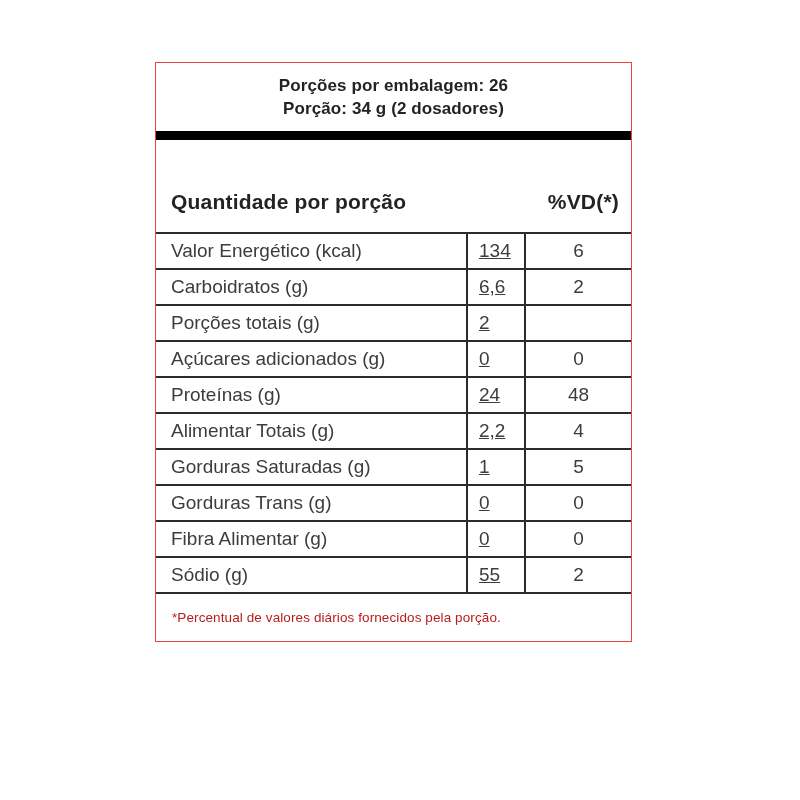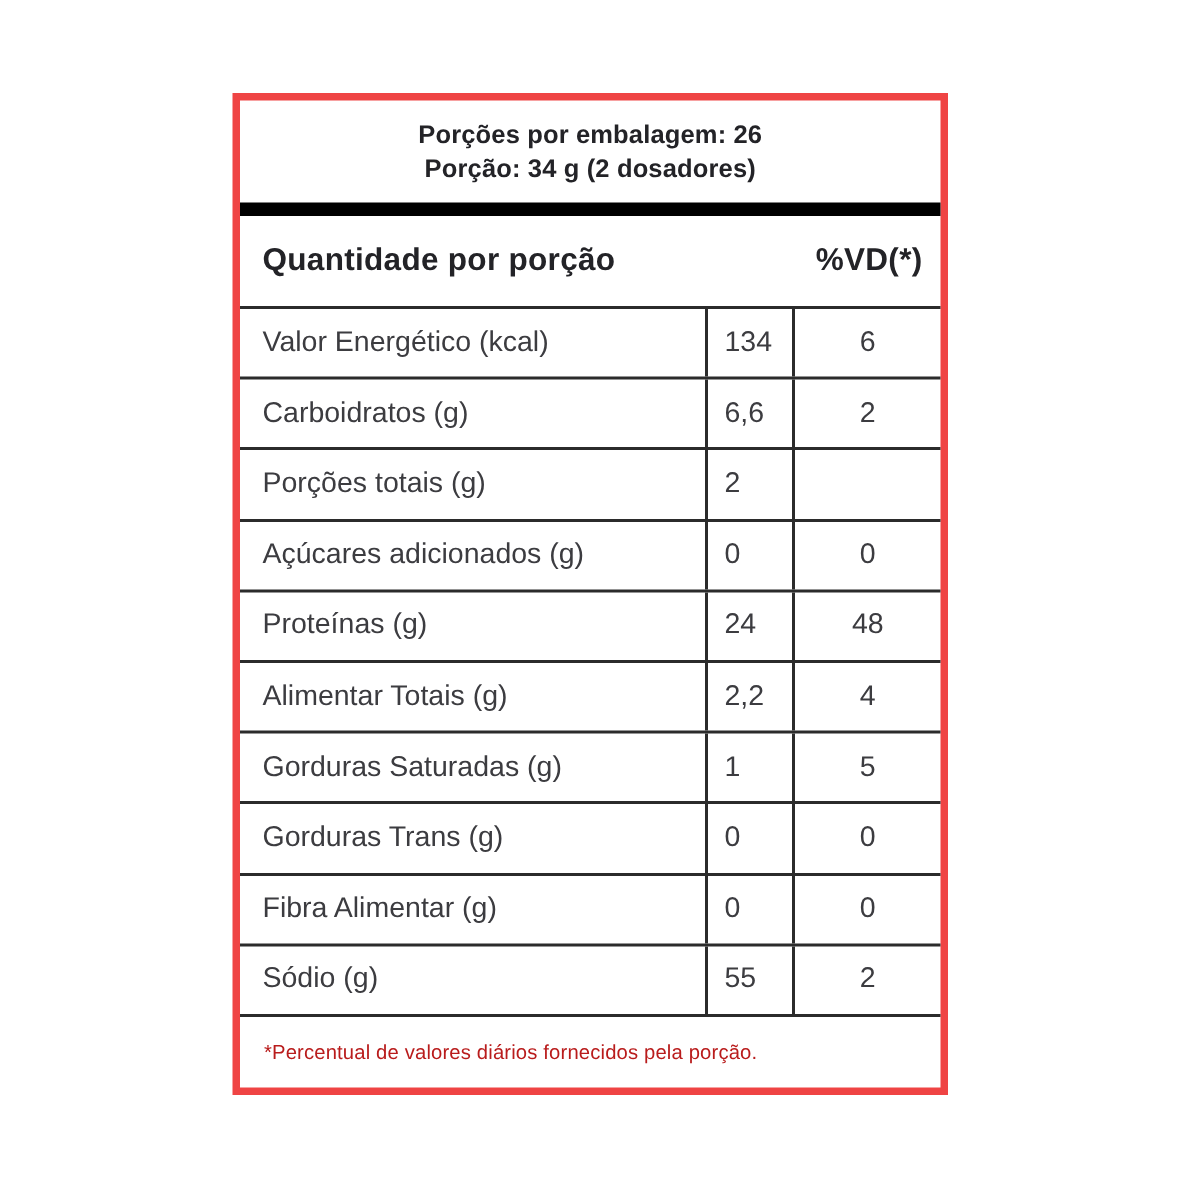--- a/index.html
+++ b/index.html
@@ -14,22 +14,22 @@
     position: relative;
     width: 800px;
     height: 800px;
     background: #ffffff;
   }
   .label {
     position: absolute;
     left: 155px;
     top: 62px;
     width: 477px;
-    height: 668px;
-    border: 5px solid #ef4444;
+    height: 580px;
+    border: 1px solid #ef4444;
     box-sizing: border-box;
     display: flex;
     flex-direction: column;
     background: #ffffff;
   }
   .head {
     height: 68px;
     flex: 0 0 68px;
     display: flex;
     flex-direction: column;
@@ -52,20 +52,21 @@
     display: flex;
     align-items: center;
     justify-content: space-between;
     padding: 0 12px 0 15px;
     box-sizing: border-box;
     font-weight: 700;
     font-size: 21px;
     color: #232327;
     border-bottom: 2px solid #2b2b2b;
     letter-spacing: 0.2px;
+    margin-top: 32px;
   }
   .rows {
     flex: 1 1 auto;
     display: flex;
     flex-direction: column;
   }
   .row {
     flex: 1 1 0;
     display: flex;
     border-bottom: 2px solid #2b2b2b;
@@ -79,20 +80,21 @@
   }
   .cell.name {
     width: 312px;
     padding-left: 15px;
     border-right: 2px solid #2b2b2b;
   }
   .cell.qty {
     width: 58px;
     padding-left: 11px;
     border-right: 2px solid #2b2b2b;
+    text-decoration: underline;
   }
   .cell.dv {
     flex: 1;
     justify-content: center;
   }
   .foot {
     height: 47px;
     flex: 0 0 47px;
     display: flex;
     align-items: center;

